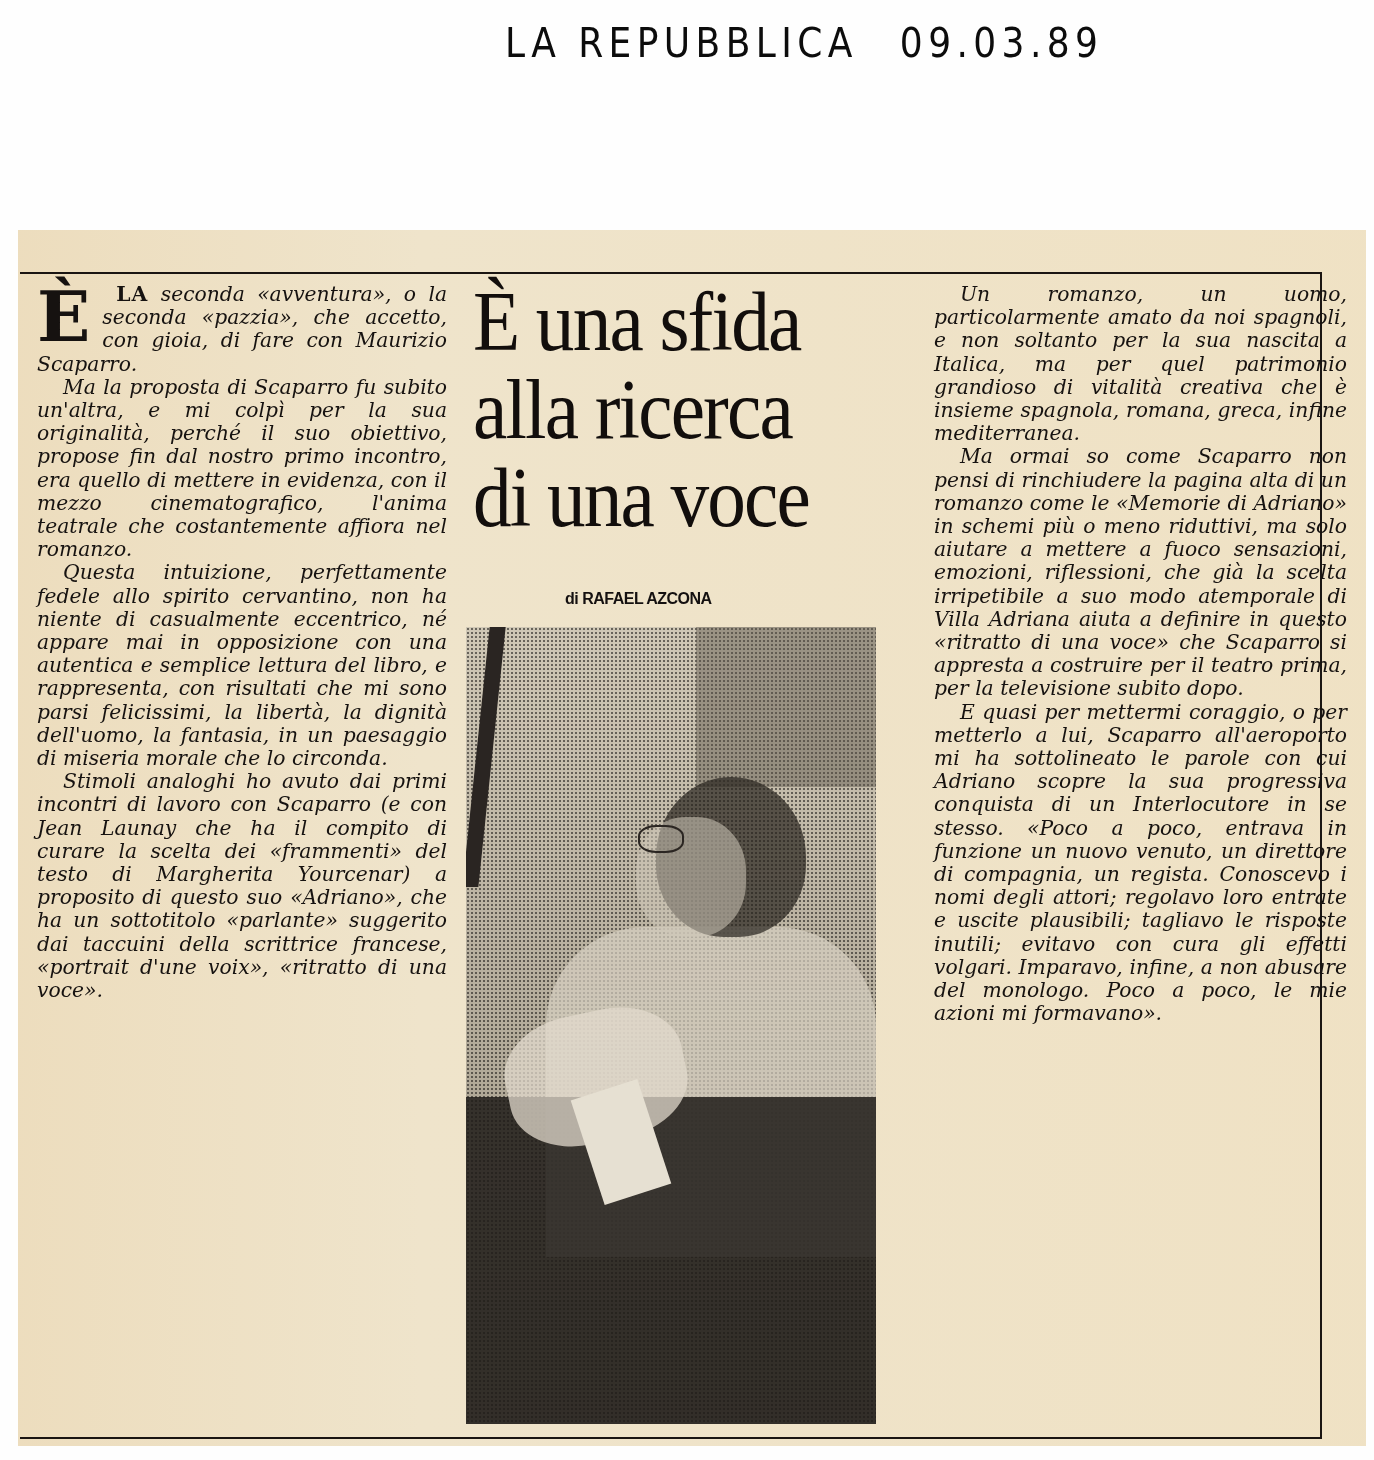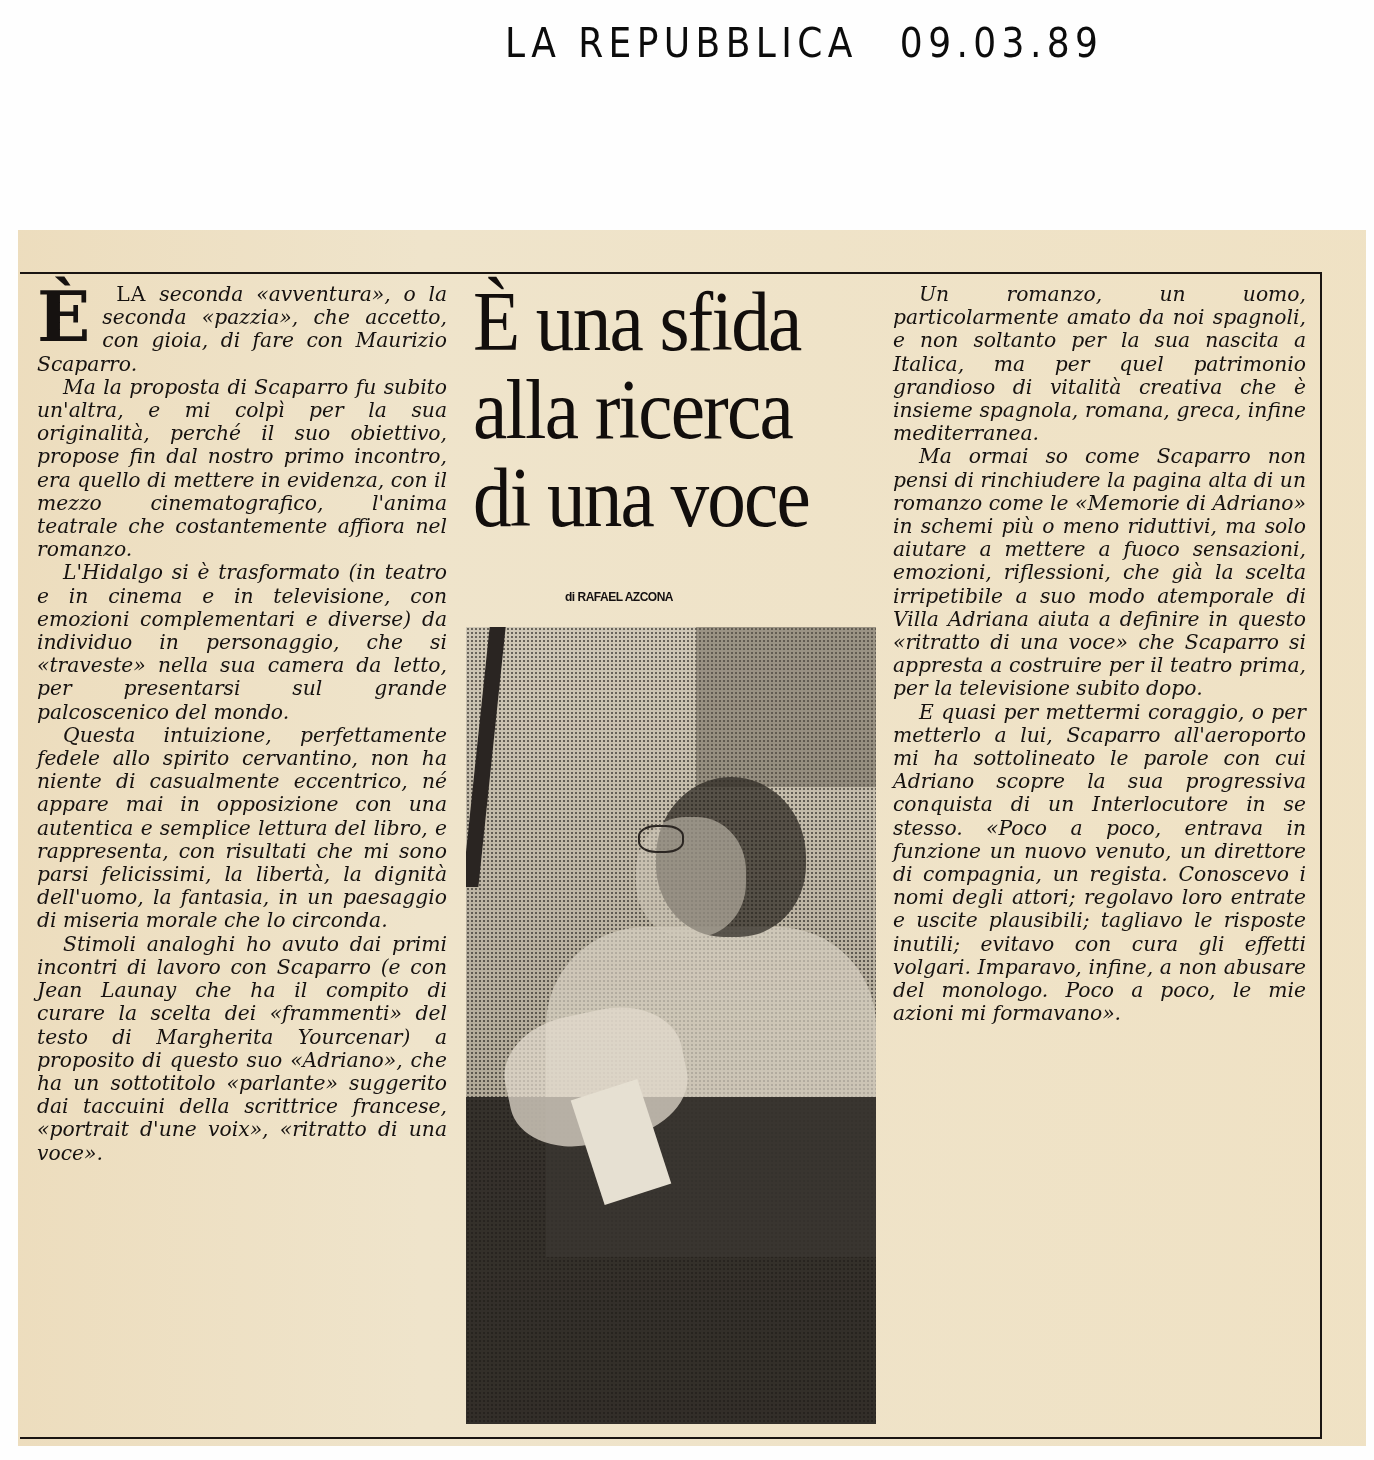--- a/index.html
+++ b/index.html
@@ -18,37 +18,37 @@
     background: #efe4cb;
     background-image: linear-gradient(90deg, rgba(230,200,150,0.25), rgba(245,235,210,0) 30%, rgba(240,220,180,0.3) 100%);
   }
   .frame-rule-top { position: absolute; left: 20px; top: 272px; width: 1302px; height: 2px; background: #1a1512; }
   .frame-rule-bottom { position: absolute; left: 20px; top: 1437px; width: 1302px; height: 2px; background: #1a1512; }
   .frame-rule-right { position: absolute; left: 1320px; top: 272px; width: 2px; height: 1167px; background: #1a1512; }
   .col {
     position: absolute; font-style: italic; font-size: 20.3px; line-height: 23.2px; text-align: justify;
   }
   .col-left { left: 37px; top: 283px; width: 410px; }
-  .col-right { left: 893px; top: 283px; width: 413px; }
+  .col-right { left: 934px; top: 283px; width: 413px; }
   .col p { margin: 0; text-indent: 26px; }
   .col p.first { text-indent: 0; }
   .dropcap {
     float: left; font-style: normal; font-weight: bold; font-size: 70px; line-height: 56px;
     margin: 6px 12px 0 0; font-family: "DejaVu Serif", serif;
   }
-  .lead-caps { font-style: normal; font-weight: normal; letter-spacing: 1px; margin-left: 14px; margin-top: 28px; }
+  .lead-caps { font-style: normal; font-weight: bold; letter-spacing: 1px; margin-left: 14px; margin-top: 28px; }
   .headline {
     position: absolute; left: 473px; top: 278px; width: 410px;
     font-family: "Liberation Serif", serif; font-size: 84px; line-height: 88px; letter-spacing: -2px;
     text-align: left; color: #120e0c; transform: scaleX(0.92); transform-origin: left top;
   }
   .headline div { white-space: nowrap; }
   .byline {
     position: absolute; left: 565px; top: 590px;
-    font-family: "Liberation Sans", sans-serif; font-weight: bold; font-size: 12px; letter-spacing: -0.5px; color: #141010;
+    font-family: "Liberation Sans", sans-serif; font-weight: bold; font-size: 16px; letter-spacing: -0.5px; color: #141010;
   }
   .photo {
     position: absolute; left: 466px; top: 627px; width: 410px; height: 797px;
     background-color: #b8b0a0;
     background-image:
       radial-gradient(circle, rgba(20,18,16,0.55) 35%, transparent 40%),
       linear-gradient(180deg, #cfc7b5 0%, #b9b1a0 40%, #9d9584 100%);
     background-size: 4px 4px, 100% 100%;
     overflow: hidden;
   }
@@ -75,21 +75,20 @@
 <div class="frame-rule-bottom"></div>
 <div class="frame-rule-right"></div>
 
 <div class="col col-left">
   <p class="first">
     <span class="dropcap">È</span>
     <span class="lead-caps">LA</span>
     <span>seconda «avventura», o la seconda «pazzia», che accetto, con gioia, di fare con Maurizio Scaparro.</span>
   </p>
   <p>Ma la proposta di Scaparro fu subito un'altra, e mi colpì per la sua originalità, perché il suo obiettivo, propose fin dal nostro primo incontro, era quello di mettere in evidenza, con il mezzo cinematografico, l'anima teatrale che costantemente affiora nel romanzo.</p>
-  <p>L'Hidalgo si è trasformato (in teatro e in cinema e in televisione, con emozioni complementari e diverse) da individuo in personaggio, che si «traveste» nella sua camera da letto, per presentarsi sul grande palcoscenico del mondo.</p>
   <p>Questa intuizione, perfettamente fedele allo spirito cervantino, non ha niente di casualmente eccentrico, né appare mai in opposizione con una autentica e semplice lettura del libro, e rappresenta, con risultati che mi sono parsi felicissimi, la libertà, la dignità dell'uomo, la fantasia, in un paesaggio di miseria morale che lo circonda.</p>
   <p>Stimoli analoghi ho avuto dai primi incontri di lavoro con Scaparro (e con Jean Launay che ha il compito di curare la scelta dei «frammenti» del testo di Margherita Yourcenar) a proposito di questo suo «Adriano», che ha un sottotitolo «parlante» suggerito dai taccuini della scrittrice francese, «portrait d'une voix», «ritratto di una voce».</p>
 </div>
 
 <div class="headline">
   <div>È una sfida</div>
   <div>alla ricerca</div>
   <div>di una voce</div>
 </div>
 

